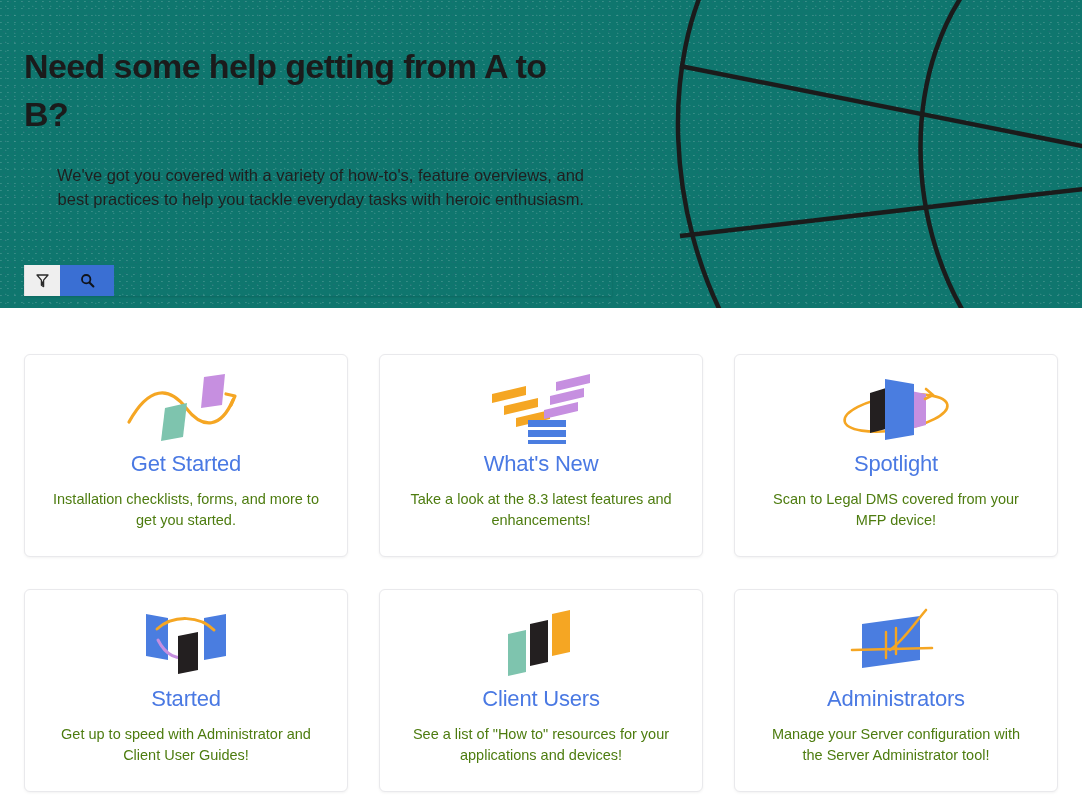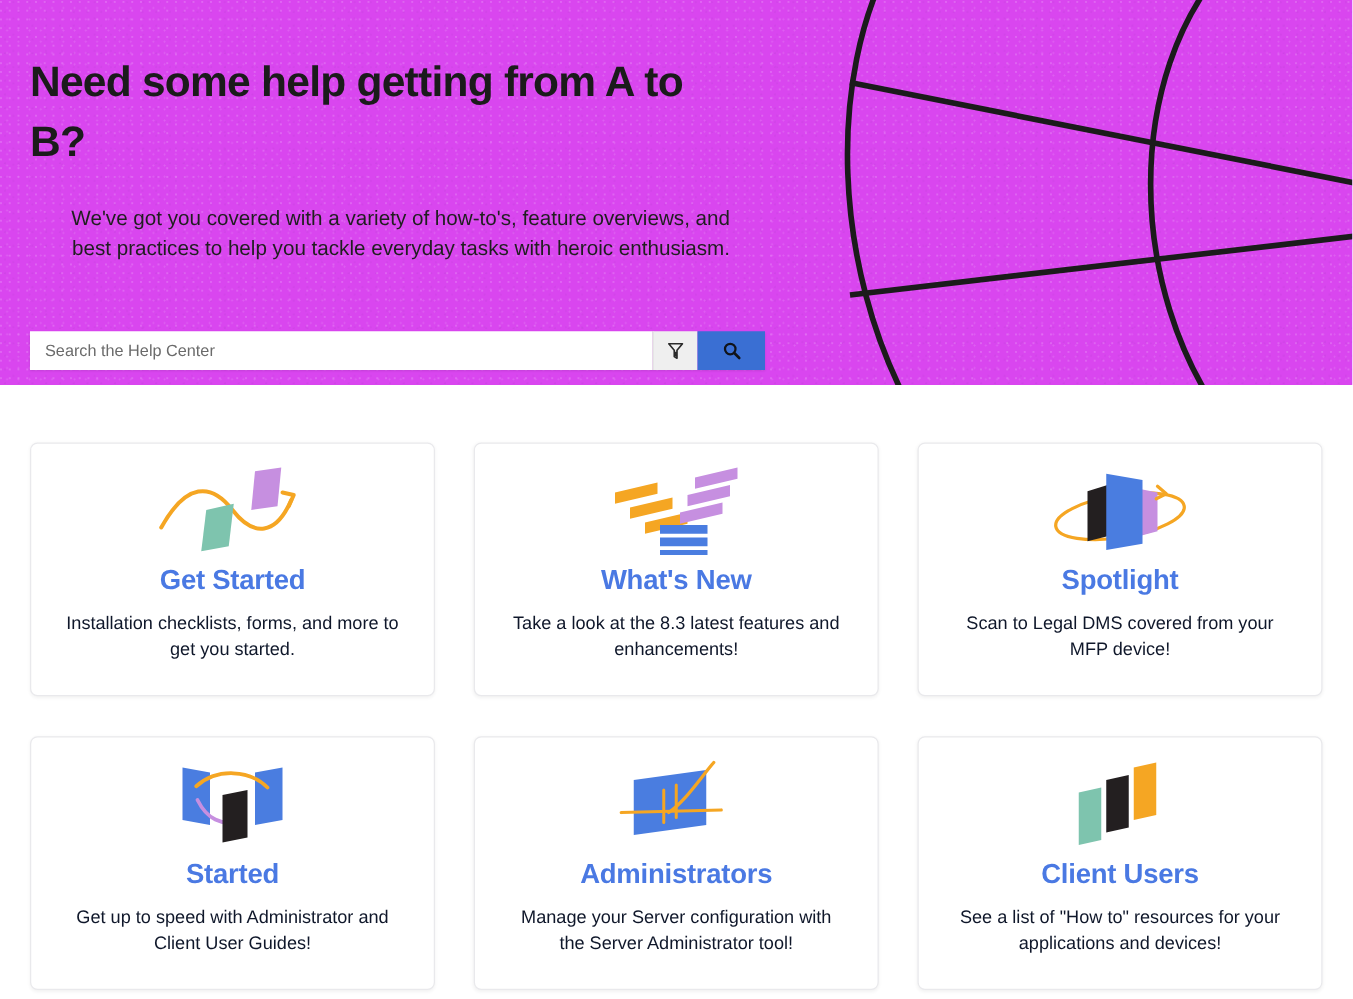--- a/index.html
+++ b/index.html
@@ -10,21 +10,21 @@
     background: #ffffff;
     font-family: "Liberation Sans", sans-serif;
     overflow: hidden;
   }
 
   
   .hero {
     position: relative;
     width: 1082px;
     height: 308px;
-    background: #d946ef;
+    background: #0f766e;
     overflow: hidden;
   }
   .hero-noise {
     position: absolute;
     inset: 0;
     opacity: .30;
     background-image:
       radial-gradient(circle at 12% 22%, rgba(255,255,255,.55) 0 0.6px, transparent 1px),
       radial-gradient(circle at 63% 71%, rgba(255,255,255,.45) 0 0.6px, transparent 1px),
       radial-gradient(circle at 37% 88%, rgba(120,60,150,.30) 0 0.6px, transparent 1px),
@@ -122,29 +122,29 @@
   }
   .card-icon {
     height: 74px;
     display: flex;
     align-items: center;
     justify-content: center;
   }
   .card-title {
     margin-top: 6px;
     font-size: 22px;
-    font-weight: 700;
+    font-weight: 400;
     color: #4a79e3;
     letter-spacing: -0.2px;
   }
   .card-desc {
     margin-top: 12px;
     font-size: 14.5px;
     line-height: 1.45;
-    color: #0f172a;
+    color: #4d7c0f;
     text-align: center;
     max-width: 272px;
   }
 </style>
 </head>
 <body>
 
 <div class="hero">
   <div class="hero-noise"></div>
 
@@ -156,21 +156,20 @@
       <path d="M 28 236 L 440 188"></path>
     </g>
   </svg>
 
   <div class="hero-inner">
     <h1 class="hero-title">Need some help getting from A to B?</h1>
     <p class="hero-sub">We've got you covered with a variety of how-to's, feature overviews, and best practices to help you tackle everyday tasks with heroic enthusiasm.</p>
   </div>
 
   <div class="searchbar">
-    <input class="search-input" type="text" placeholder="Search the Help Center" style="">
     <button class="filter-btn">
       <svg width="13" height="14" viewBox="0 0 13 14">
         <path d="M1 1 H12 L7.6 6.2 V12.6 L5.4 11.2 V6.2 Z" fill="none" stroke="#2a2a2a" stroke-width="1.3" stroke-linejoin="round"></path>
         <path d="M5.4 7.4 H7.6 V11 H5.4 Z" fill="#2a2a2a"></path>
       </svg>
     </button>
     <button class="search-btn">
       <svg width="15" height="15" viewBox="0 0 15 15">
         <circle cx="6.2" cy="6.2" r="4.2" fill="none" stroke="#10131a" stroke-width="1.8"></circle>
         <path d="M9.4 9.4 L13.4 13.4" stroke="#10131a" stroke-width="2.1" stroke-linecap="round"></path>
@@ -241,37 +240,37 @@
         <path d="M20 32 C 28 48, 40 52, 50 49" fill="none" stroke="#c68fe0" stroke-width="3" stroke-linecap="round"></path>
         <path d="M40 28 L60 24 L60 62 L40 66 Z" fill="#231f20"></path>
       </svg>
     </div>
     <div class="card-title">Started</div>
     <div class="card-desc">Get up to speed with Administrator and Client User Guides!</div>
   </div>
 
   <div class="card">
     <div class="card-icon">
+      <svg width="78" height="70" viewBox="0 0 78 70">
+        <path d="M6 26 L24 22 L24 64 L6 68 Z" fill="#7ec4ae"></path>
+        <path d="M28 16 L46 12 L46 54 L28 58 Z" fill="#231f20"></path>
+        <path d="M50 6 L68 2 L68 44 L50 48 Z" fill="#f5a623"></path>
+      </svg>
+    </div>
+    <div class="card-title">Client Users</div>
+    <div class="card-desc">See a list of "How to" resources for your applications and devices!</div>
+  </div>
+
+  <div class="card">
+    <div class="card-icon">
       <svg width="96" height="70" viewBox="0 0 96 70">
         <path d="M14 16 L72 8 L72 52 L14 60 Z" fill="#4a7de0"></path>
         <path d="M4 42 L84 40" fill="none" stroke="#f5a623" stroke-width="2.6" stroke-linecap="round"></path>
         <path d="M78 2 C 66 16, 56 32, 42 42" fill="none" stroke="#f5a623" stroke-width="2.6" stroke-linecap="round"></path>
         <path d="M38 24 L38 50" stroke="#f5a623" stroke-width="2.4" stroke-linecap="round"></path>
         <path d="M48 20 L48 46" stroke="#f5a623" stroke-width="2.4" stroke-linecap="round"></path>
       </svg>
     </div>
     <div class="card-title">Administrators</div>
     <div class="card-desc">Manage your Server configuration with the Server Administrator tool!</div>
   </div>
 
-  <div class="card">
-    <div class="card-icon">
-      <svg width="78" height="70" viewBox="0 0 78 70">
-        <path d="M6 26 L24 22 L24 64 L6 68 Z" fill="#7ec4ae"></path>
-        <path d="M28 16 L46 12 L46 54 L28 58 Z" fill="#231f20"></path>
-        <path d="M50 6 L68 2 L68 44 L50 48 Z" fill="#f5a623"></path>
-      </svg>
-    </div>
-    <div class="card-title">Client Users</div>
-    <div class="card-desc">See a list of "How to" resources for your applications and devices!</div>
-  </div>
-
 </div>
 
 </body></html>

